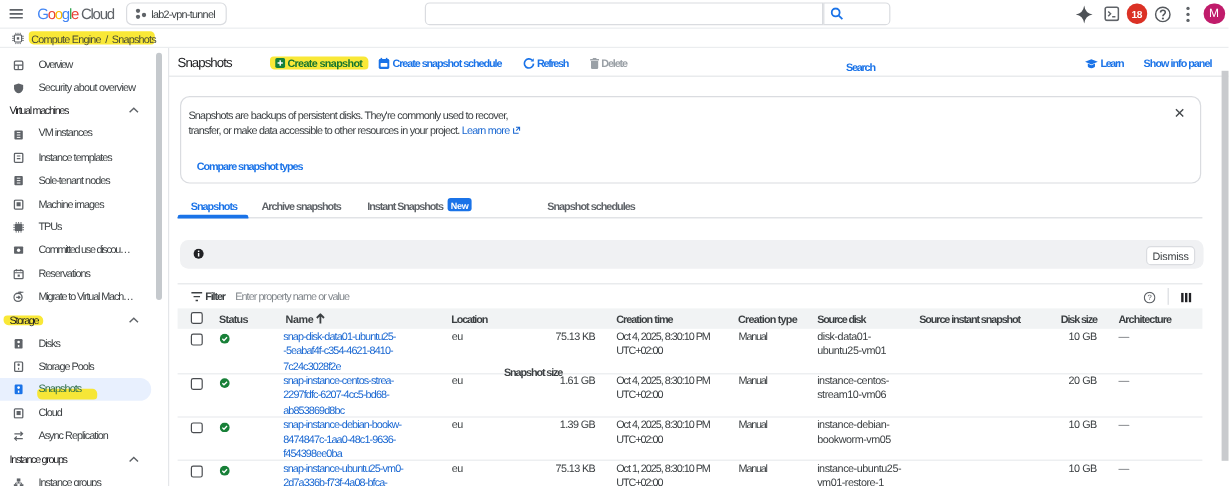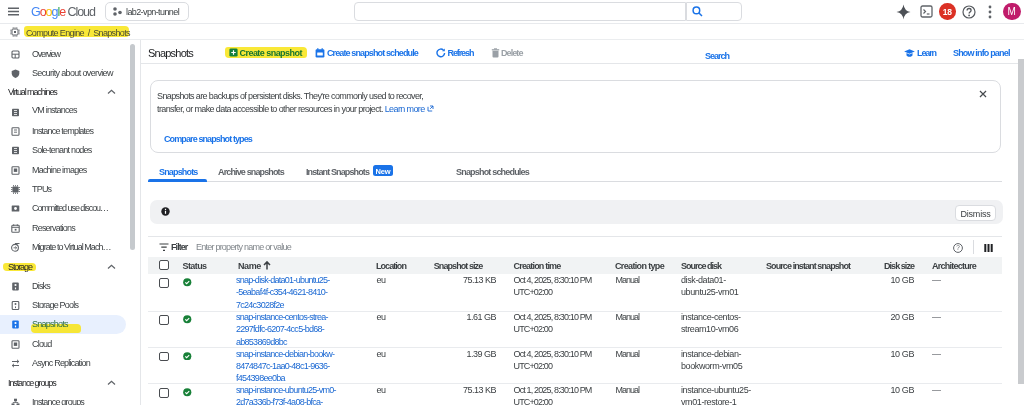--- a/index.html
+++ b/index.html
@@ -156,21 +156,21 @@
 </svg>
 
 <div class="abs" style="left:148px;top:257px;width:854px;height:16.5px;background:#f1f3f4;"></div>
 <div class="cb" style="left:159px;top:260px;"></div>
 <div class="thead" style="left:182.5px;letter-spacing:-0.58px;">Status</div>
 <div class="thead" style="left:238px;letter-spacing:-0.38px;">Name</div>
 <svg class="abs" style="left:263px;top:261px;z-index:2" width="8" height="9" viewBox="0 0 8 9">
   <path d="M4 8.5V1.4M1 4L4 0.9 7 4" fill="none" stroke="#3c4043" stroke-width="1.5"></path>
 </svg>
 <div class="thead" style="left:376px;letter-spacing:-0.94px;">Location</div>
-<div class="thead" style="left:420px;width:76px;text-align:center;letter-spacing:-0.92px;">Snapshot size</div>
+<div class="thead" style="left:420px;width:76px;text-align:left;letter-spacing:-0.92px;margin-top:44px;">Snapshot size</div>
 <div class="thead" style="left:513.5px;letter-spacing:-0.81px;">Creation time</div>
 <div class="thead" style="left:615px;letter-spacing:-0.65px;">Creation type</div>
 <div class="thead" style="left:681px;letter-spacing:-1px;">Source disk</div>
 <div class="thead" style="left:766px;letter-spacing:-0.91px;">Source instant snapshot</div>
 <div class="thead" style="left:860px;width:54px;text-align:right;letter-spacing:-0.95px;">Disk size</div>
 <div class="thead" style="left:932px;letter-spacing:-0.75px;">Architecture</div>
 
 <div class="abs" style="left:148px;top:310.5px;width:854px;height:1px;background:#e9ebee;"></div>
 <div class="abs" style="left:148px;top:347px;width:854px;height:1px;background:#e9ebee;"></div>
 <div class="abs" style="left:148px;top:383px;width:854px;height:1px;background:#e9ebee;"></div>

